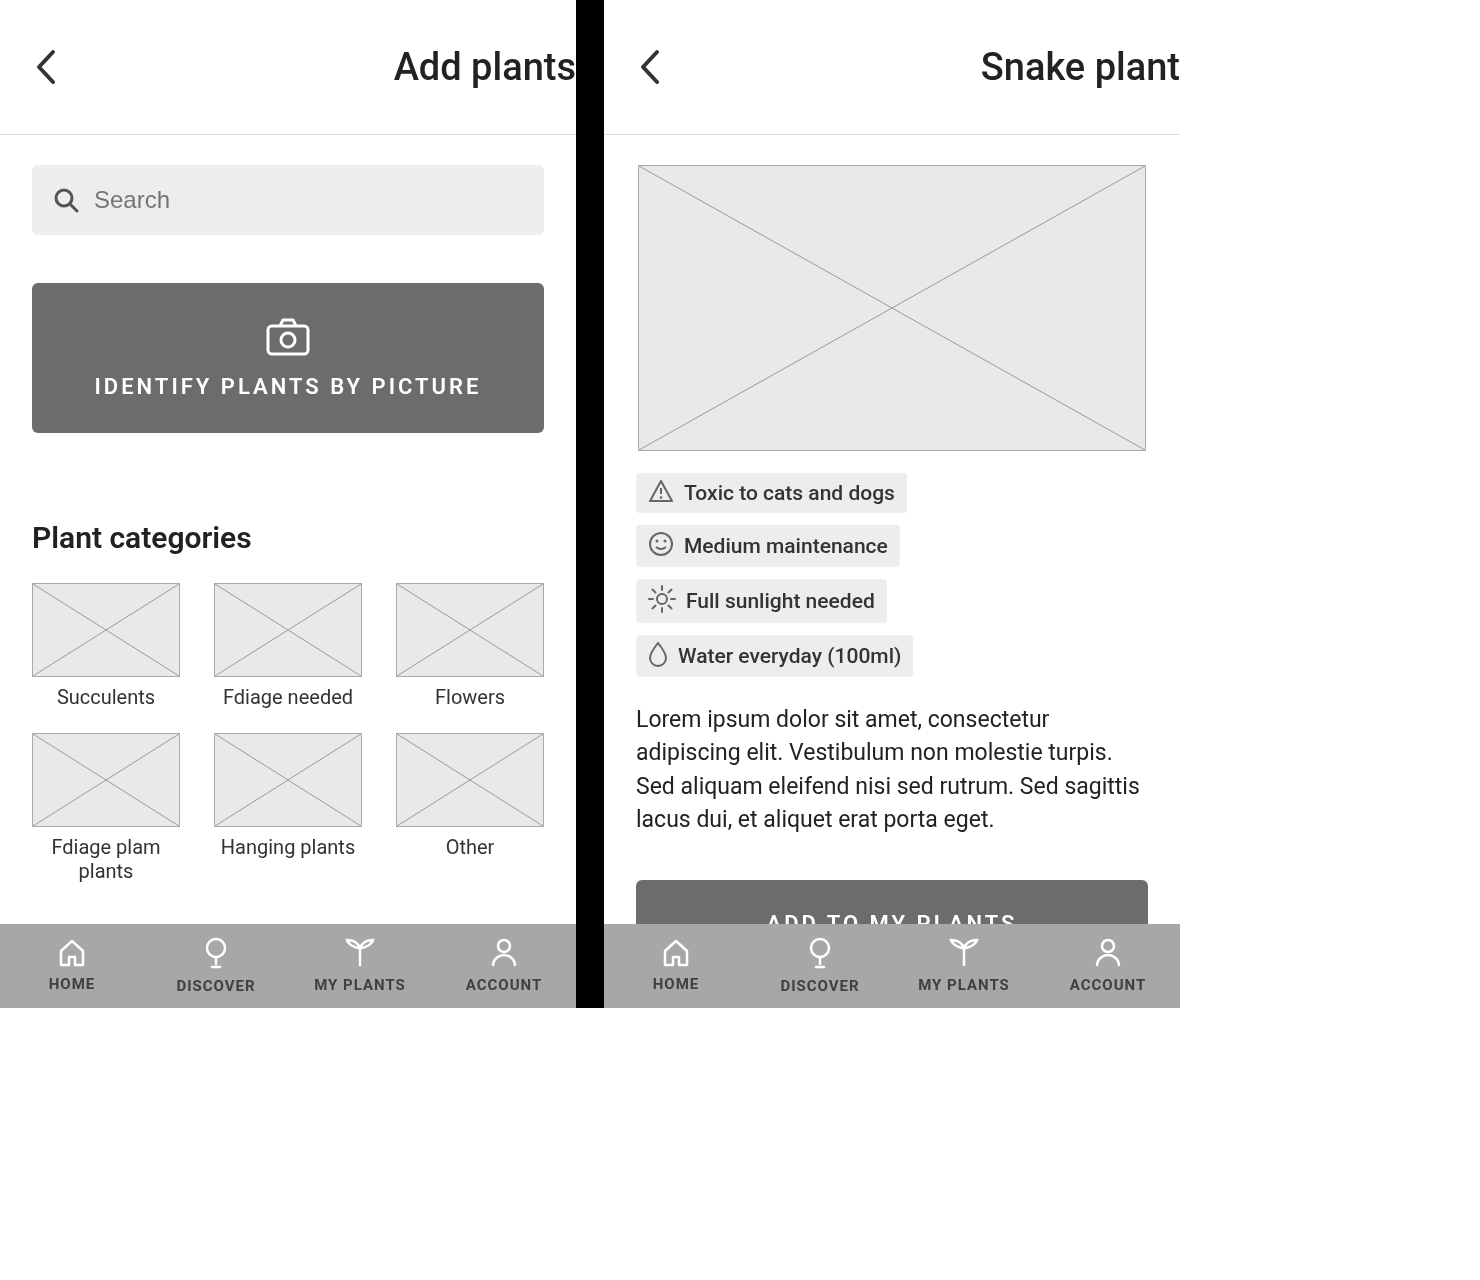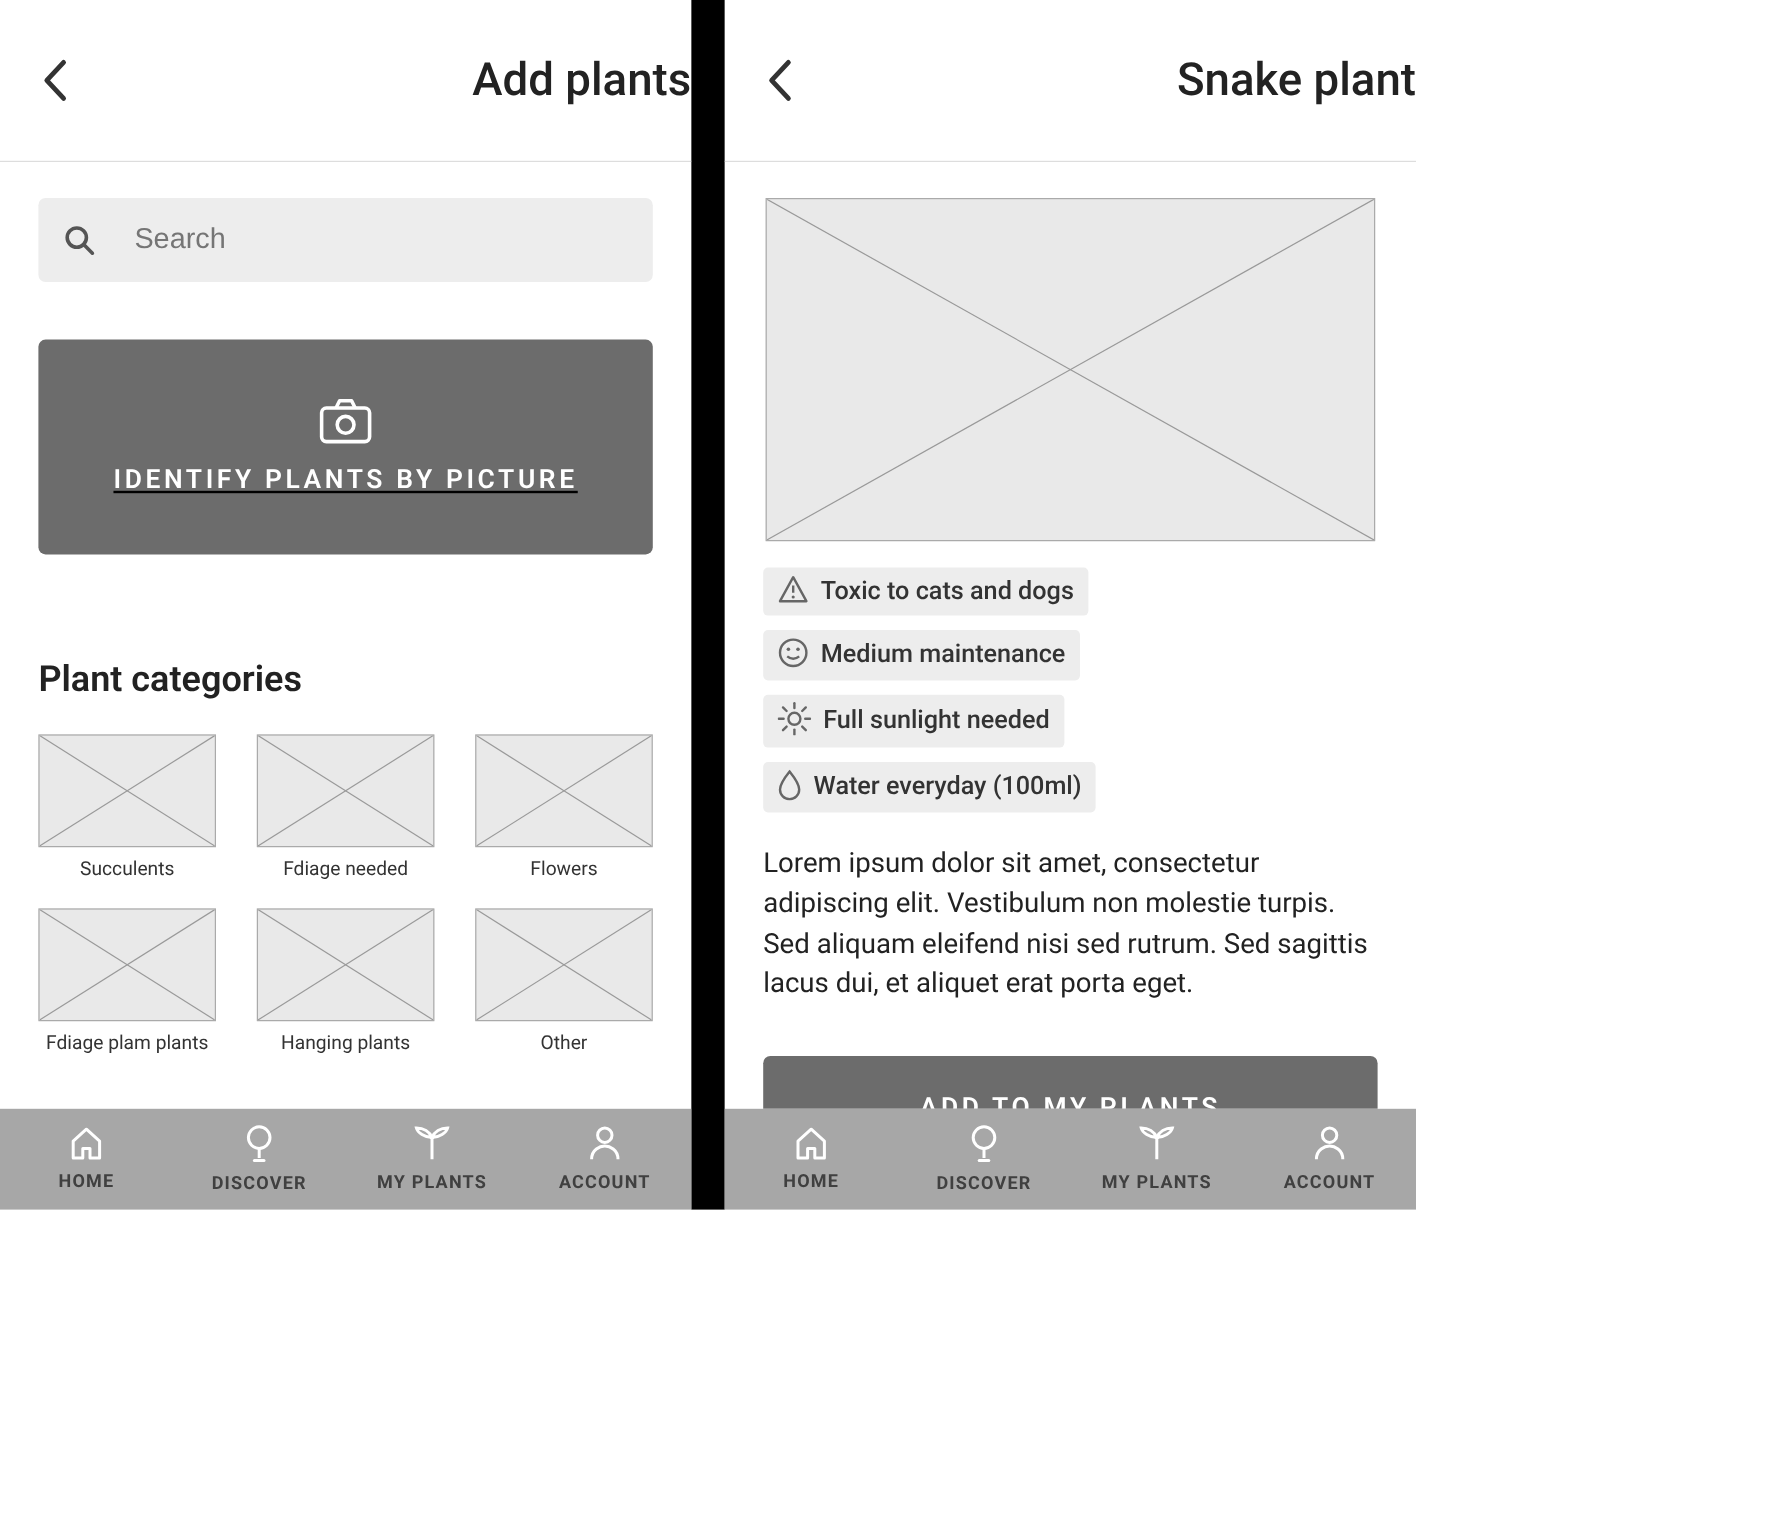--- a/index.html
+++ b/index.html
@@ -64,42 +64,41 @@
     padding: 30px 32px 0 32px;
     overflow: hidden;
   }
   .search-bar {
     background: #ededed;
     border-radius: 6px;
     height: 70px;
     display: flex;
     align-items: center;
     padding: 0 20px;
-    gap: 32px;
+    gap: 14px;
   }
   .search-input {
     border: none;
     background: transparent;
     font-size: 24px;
     color: #6b6b6b;
     outline: none;
     flex: 1;
   }
   .identify-btn {
     margin-top: 48px;
     background: #6c6c6c;
     border-radius: 6px;
-    height: 179px;
+    height: 150px;
     display: flex;
     flex-direction: column;
     align-items: center;
     justify-content: center;
     gap: 18px;
     cursor: pointer;
-    text-decoration: underline;
   }
   .identify-btn-label {
     color: #fff;
     font-size: 22px;
     font-weight: 600;
     letter-spacing: 3px;
   }
   .section-title {
     margin-top: 87px;
     font-size: 30px;
@@ -122,23 +121,23 @@
   .placeholder {
     width: 100%;
     background: #e9e9e9;
     border: 1px solid #aaa;
     position: relative;
   }
   .placeholder svg { position: absolute; top:0; left:0; width:100%; height:100%; }
   .cat-img { height: 94px; width: 148px; }
   .cat-label {
     margin-top: 8px;
-    font-size: 16px;
+    font-size: 20px;
     color: #333;
-    text-align: left;
+    text-align: center;
     line-height: 1.2;
   }
   .bottom-nav {
     height: 84px;
     background: #a7a7a7;
     display: flex;
   }
   .nav-item {
     flex: 1;
     display: flex;

